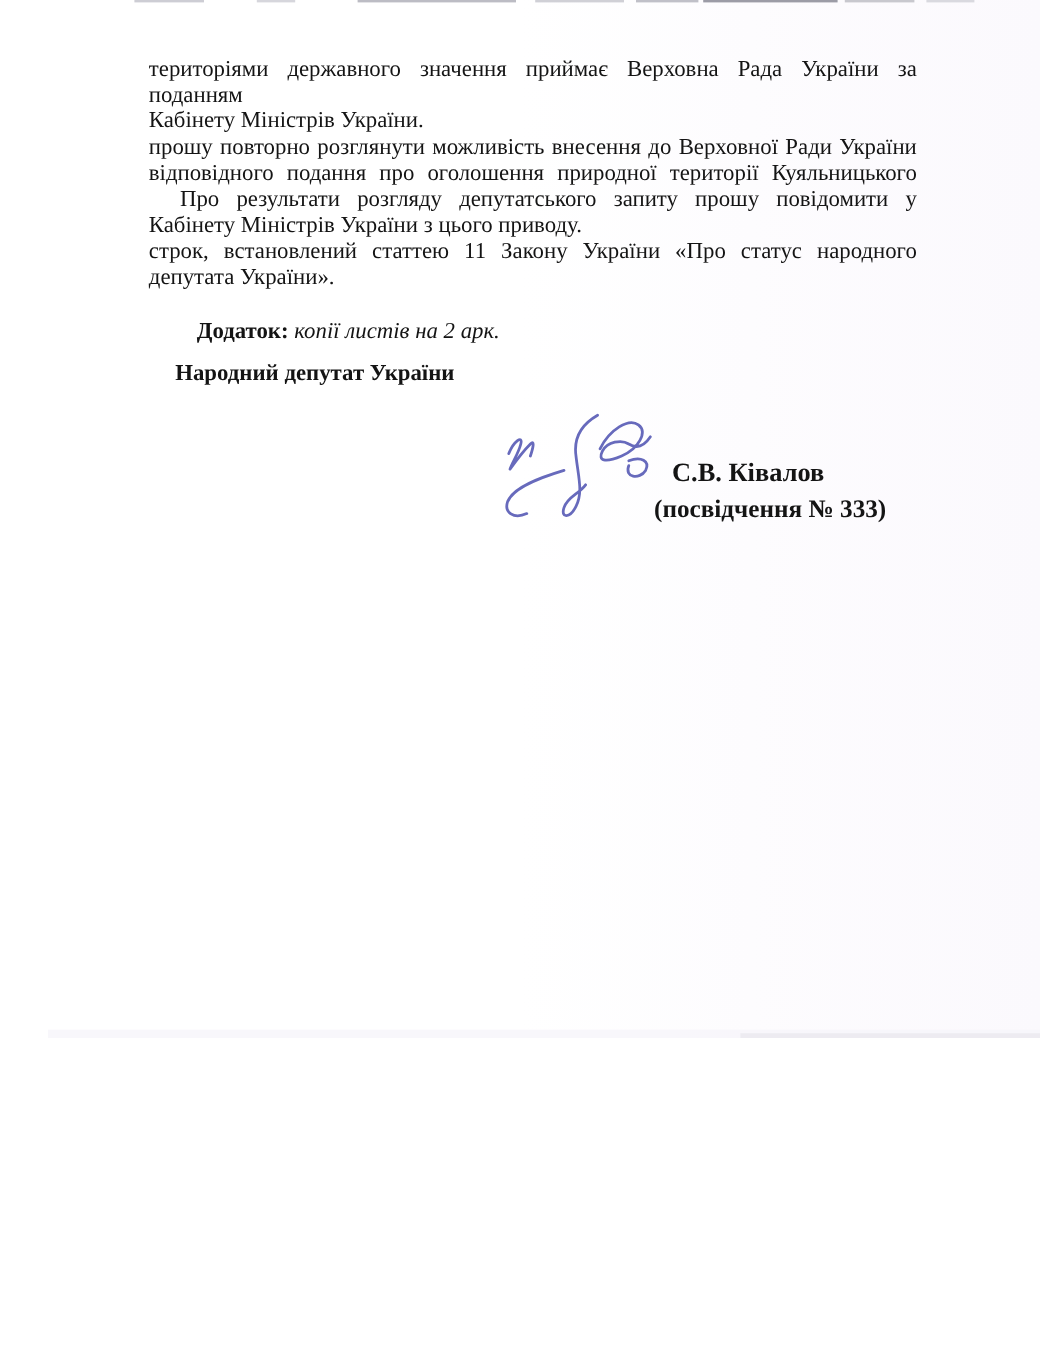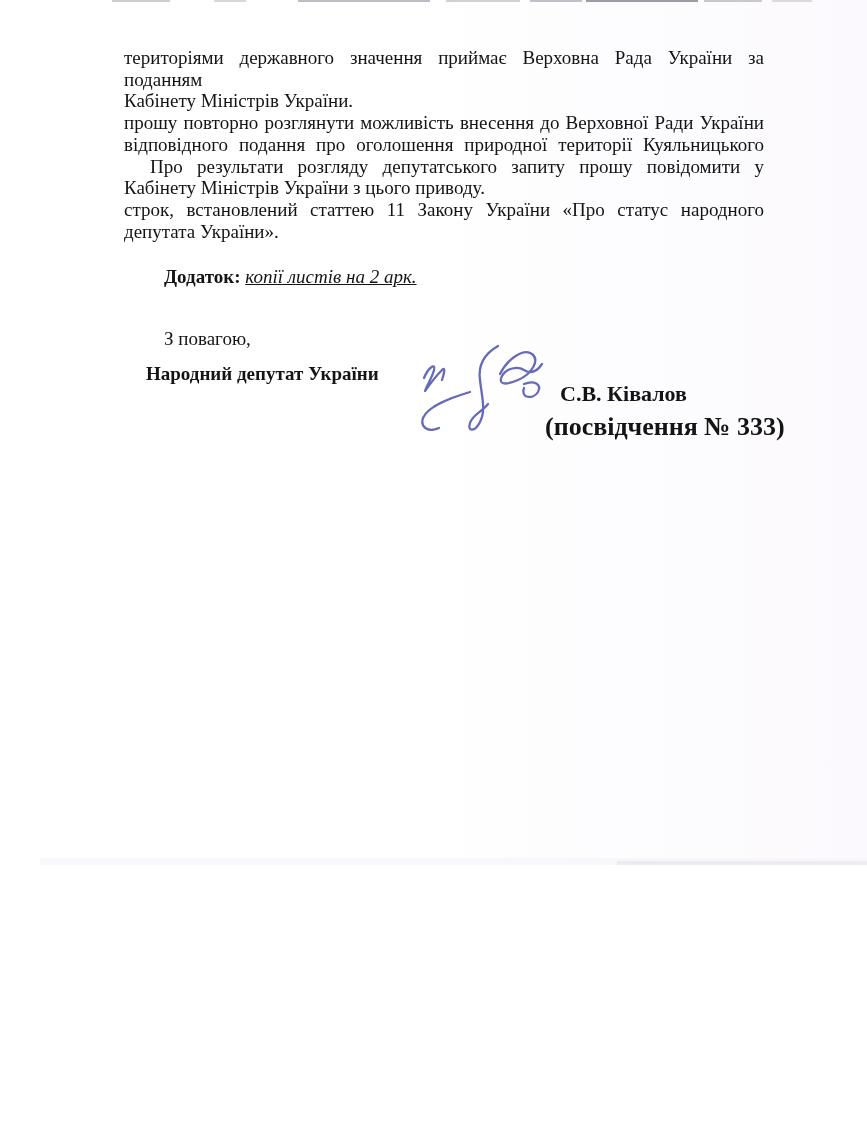--- a/index.html
+++ b/index.html
@@ -16,26 +16,26 @@
   .bottom-strip-b{position:absolute;right:0;bottom:0;width:250px;height:4px;background:#edebf1;}
   .doc{
     position:absolute;left:124px;top:47px;width:640px;
     font-size:19px;line-height:21.7px;
   }
   .line{text-align:justify;}
   .line.jl{text-align-last:justify;}
   .line.ind{text-indent:26px;}
   .attachment{margin-top:24px;margin-left:40px;}
   .b{font-weight:bold;}
-  .i{font-style:italic;text-decoration:underline;}
+  .i{font-style:italic;}
   .salutation{margin-top:40px;margin-left:40px;}
   .signer-title{margin-top:13px;margin-left:22px;font-weight:bold;}
   .signature{position:absolute;left:412px;top:340px;}
   .signer-name{position:absolute;left:560px;top:381px;font-weight:bold;font-size:22px;}
-  .credential{position:absolute;left:545px;top:412px;font-weight:bold;font-size:26px;}
+  .credential{position:absolute;left:545px;top:412px;font-weight:bold;font-size:21px;}
 </style>
 </head>
 <body>
 
 <div class="page">
 
   <div class="top-edge">
     <span style="left:112px;width:58px;background:#cdcdd4;"></span>
     <span style="left:214px;width:32px;background:#d6d6dc;"></span>
     <span style="left:298px;width:132px;background:#bcbcc4;"></span>
@@ -56,21 +56,20 @@
         <div class="line">Кабінету Міністрів України з цього приводу.</div>
         <div class="line jl">строк, встановлений статтею 11 Закону України «Про статус народного</div>
         <div class="line">депутата України».</div>
       </div>
 
     <div class="attachment">
       <span class="b">Додаток:</span>
       <span class="i">копії листів  на 2 арк.</span>
     </div>
 
-    <div class="salutation">З повагою,</div>
     <div class="signer-title">Народний депутат України</div>
   </div>
 
   <svg class="signature" width="148" height="100" viewBox="0 0 148 100">
     <g fill="none" stroke-width="2.3" stroke-linecap="round" stroke-linejoin="round" opacity="0.9">
       <path d="M12 38 C16 28 24 22 22 30 C20 38 15 45 13 51 C18 44 26 34 30 30 C34 26 32 34 30 40" stroke="#575ab5"></path>
       <path d="M58 52 C38 58 16 66 11 78 C8 87 16 93 27 88" stroke="#575ab5"></path>
       <path d="M86 6 C72 14 66 26 68 40 C70 58 74 70 68 82 C63 92 55 92 58 83 C61 74 70 72 76 64" stroke="#575ab5"></path>
       <path d="M88 34 C96 18 112 8 120 14 C128 20 120 34 106 40 C92 46 86 44 90 36 C94 28 106 26 112 30 C120 35 126 30 130 24" stroke="#575ab5"></path>
       <path d="M112 44 C122 40 130 44 126 52 C121 60 108 58 112 48" stroke="#575ab5"></path>

